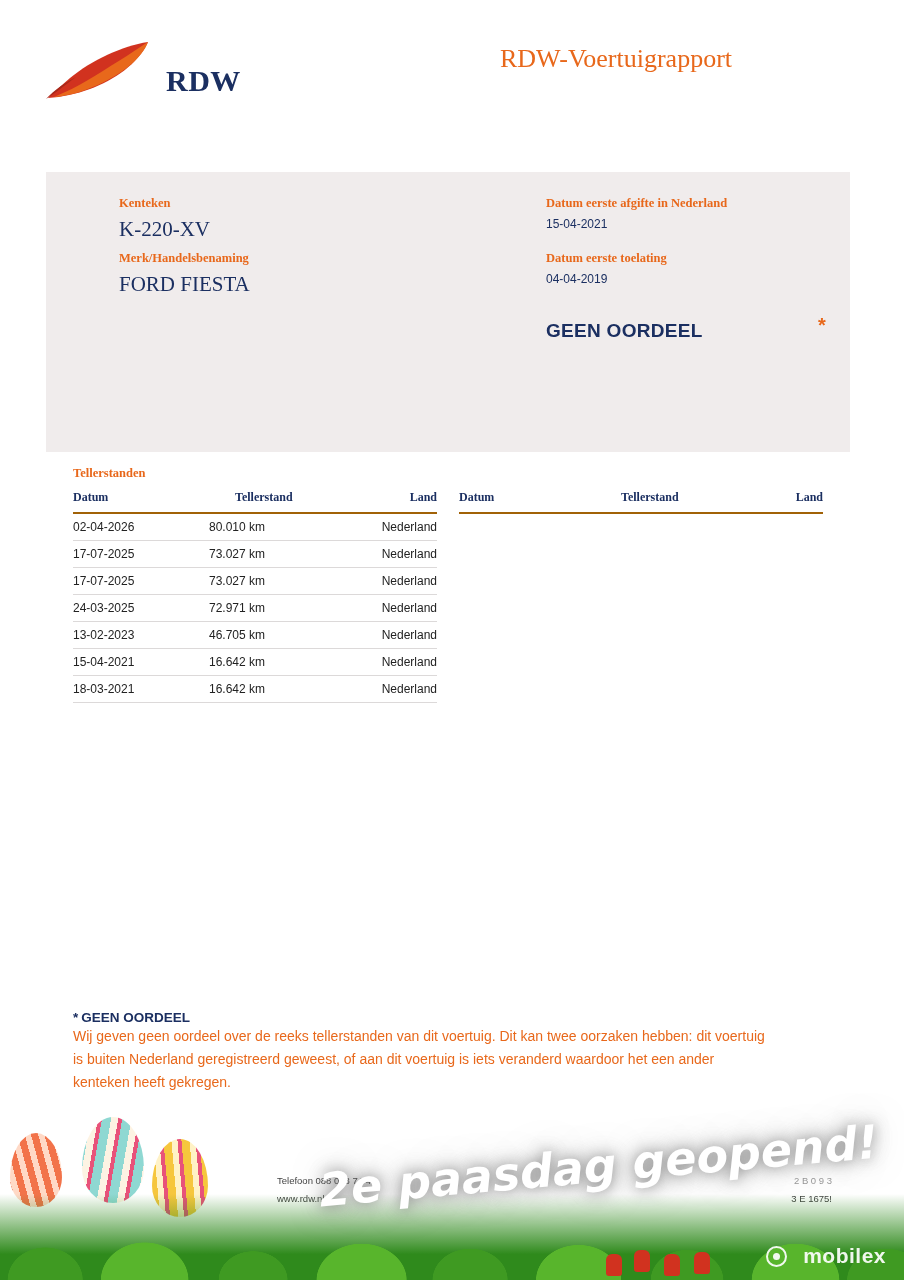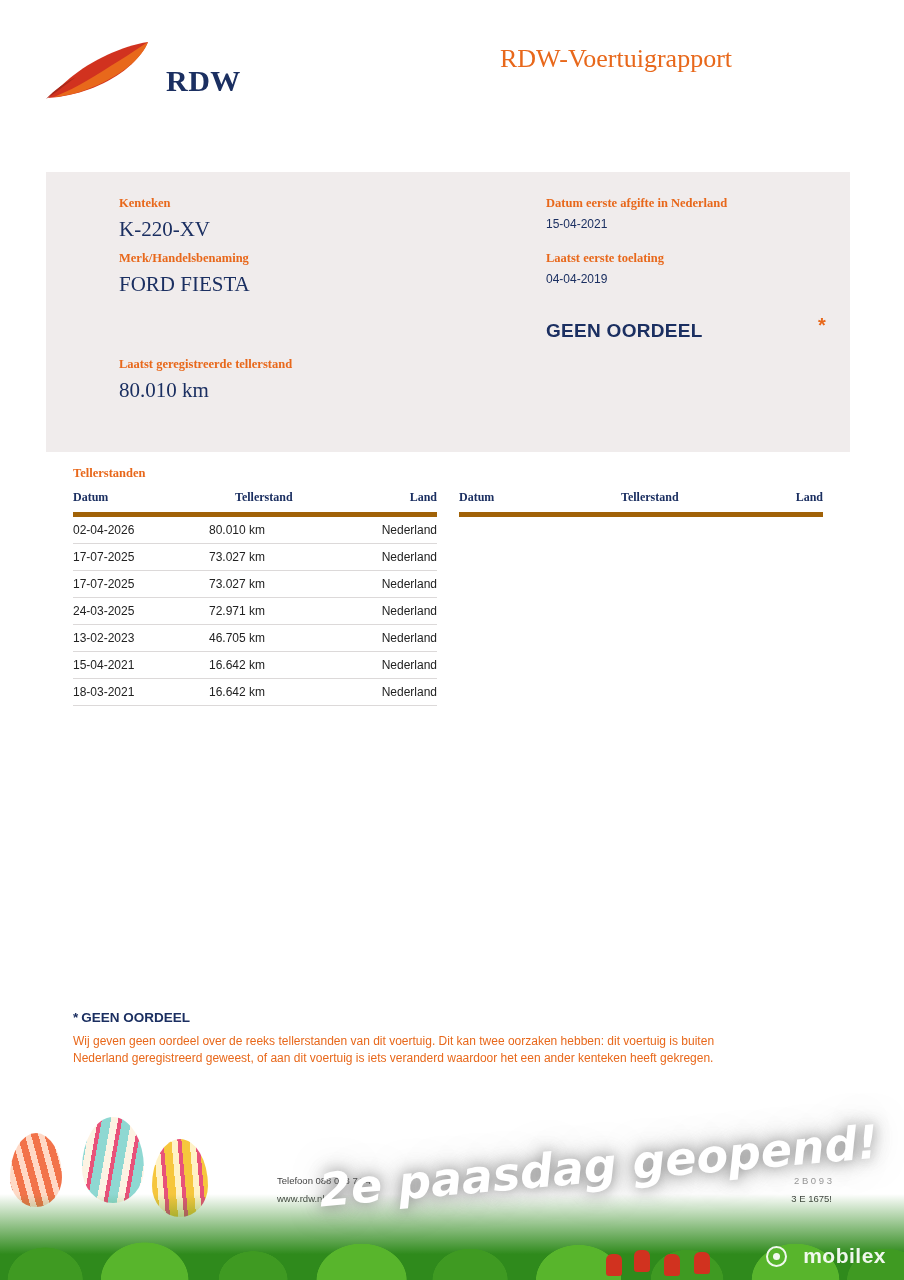--- a/index.html
+++ b/index.html
@@ -161,21 +161,21 @@
     width: 364px;
     table-layout: fixed;
   }
   table.tbl th {
     font-family: "Liberation Serif", serif;
     font-size: 12px;
     color: #1b2f61;
     font-weight: bold;
     text-align: left;
     padding: 0 0 7px 0;
-    border-bottom: 5px solid #a16207;
+    border-bottom: 2px solid #a16207;
   }
   table.tbl th.c2 { text-align: left; padding-left: 44px; }
   table.tbl th.c3 { text-align: right; }
   table.tbl td {
     font-size: 12px;
     color: #222222;
     padding: 6px 0 6px 0;
     border-bottom: 1px solid #dcd9d9;
   }
   table.tbl td.c2 { text-align: right; padding-right: 56px; }
@@ -189,26 +189,25 @@
     position: absolute;
     left: 73px;
     top: 1010px;
     width: 700px;
   }
   .footnote-title {
     font-family: "Liberation Sans", sans-serif;
     font-weight: bold;
     font-size: 13.5px;
     color: #1b2f61;
-    margin-bottom: 8px;
   }
   .footnote-title .star { color: #1b2f61; margin-right: 3px; }
   .footnote-body {
-    font-size: 12px;
-    line-height: 17px;
+    font-size: 14px;
+    line-height: 23px;
     color: #e8681b;
     width: 692px;
   }
 
   
   .pfooter {
     position: absolute;
     left: 0;
     top: 1158px;
     width: 904px;
@@ -321,32 +320,28 @@
     <div class="b-kenteken">
       <div class="fld-label">Kenteken</div>
       <div class="fld-value-big">K-220-XV</div>
     </div>
 
     <div class="b-merk">
       <div class="fld-label">Merk/Handelsbenaming</div>
       <div class="fld-value-big">FORD FIESTA</div>
     </div>
 
-    <div class="b-teller">
-      <div class="fld-label">Laatst geregistreerde tellerstand</div>
-      <div class="fld-value-big">80.010 km</div>
-    </div>
 
     <div class="b-afgifte">
       <div class="fld-label">Datum eerste afgifte in Nederland</div>
       <div class="fld-value-sm">15-04-2021</div>
     </div>
 
     <div class="b-toelating">
-      <div class="fld-label">Laatst eerste toelating</div>
+      <div class="fld-label">Datum eerste toelating</div>
       <div class="fld-value-sm">04-04-2019</div>
     </div>
 
     <div class="oordeel">GEEN OORDEEL</div>
     <div class="oordeel-star">*</div>
   </div>
   <div class="band-notch"></div>
 
   <div class="tbl-section">
     <div class="tbl-title">Tellerstanden</div>

